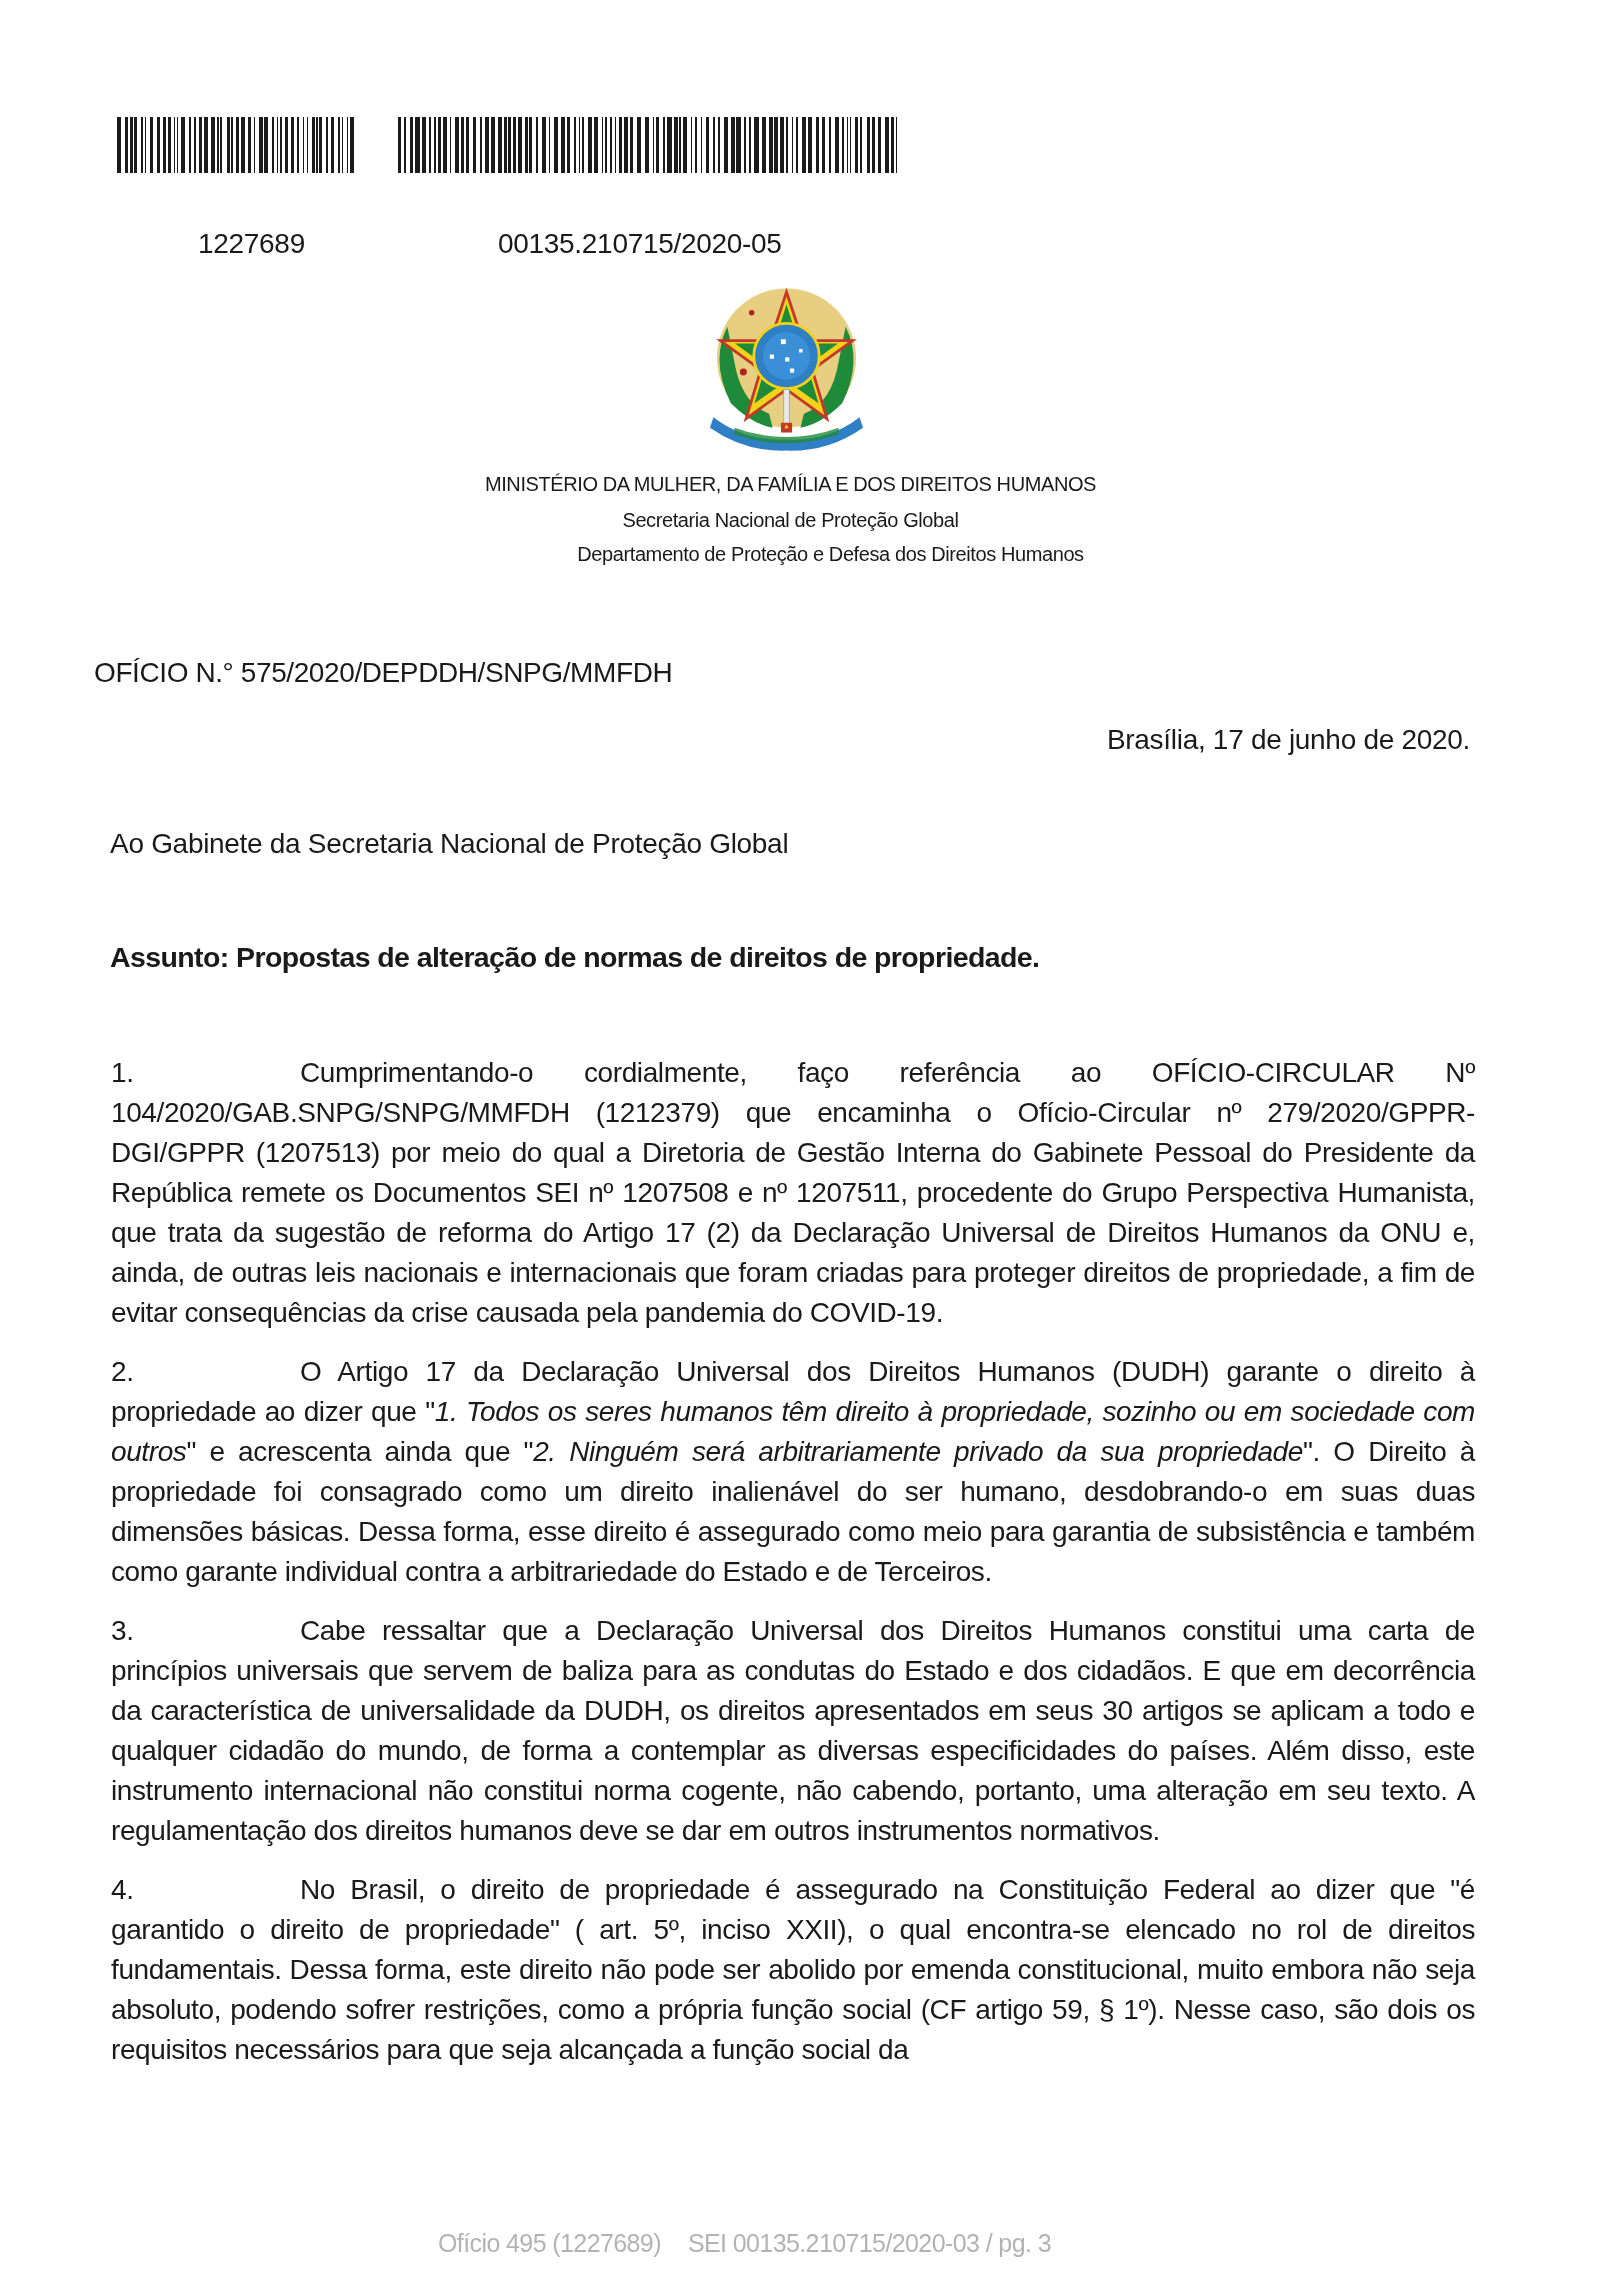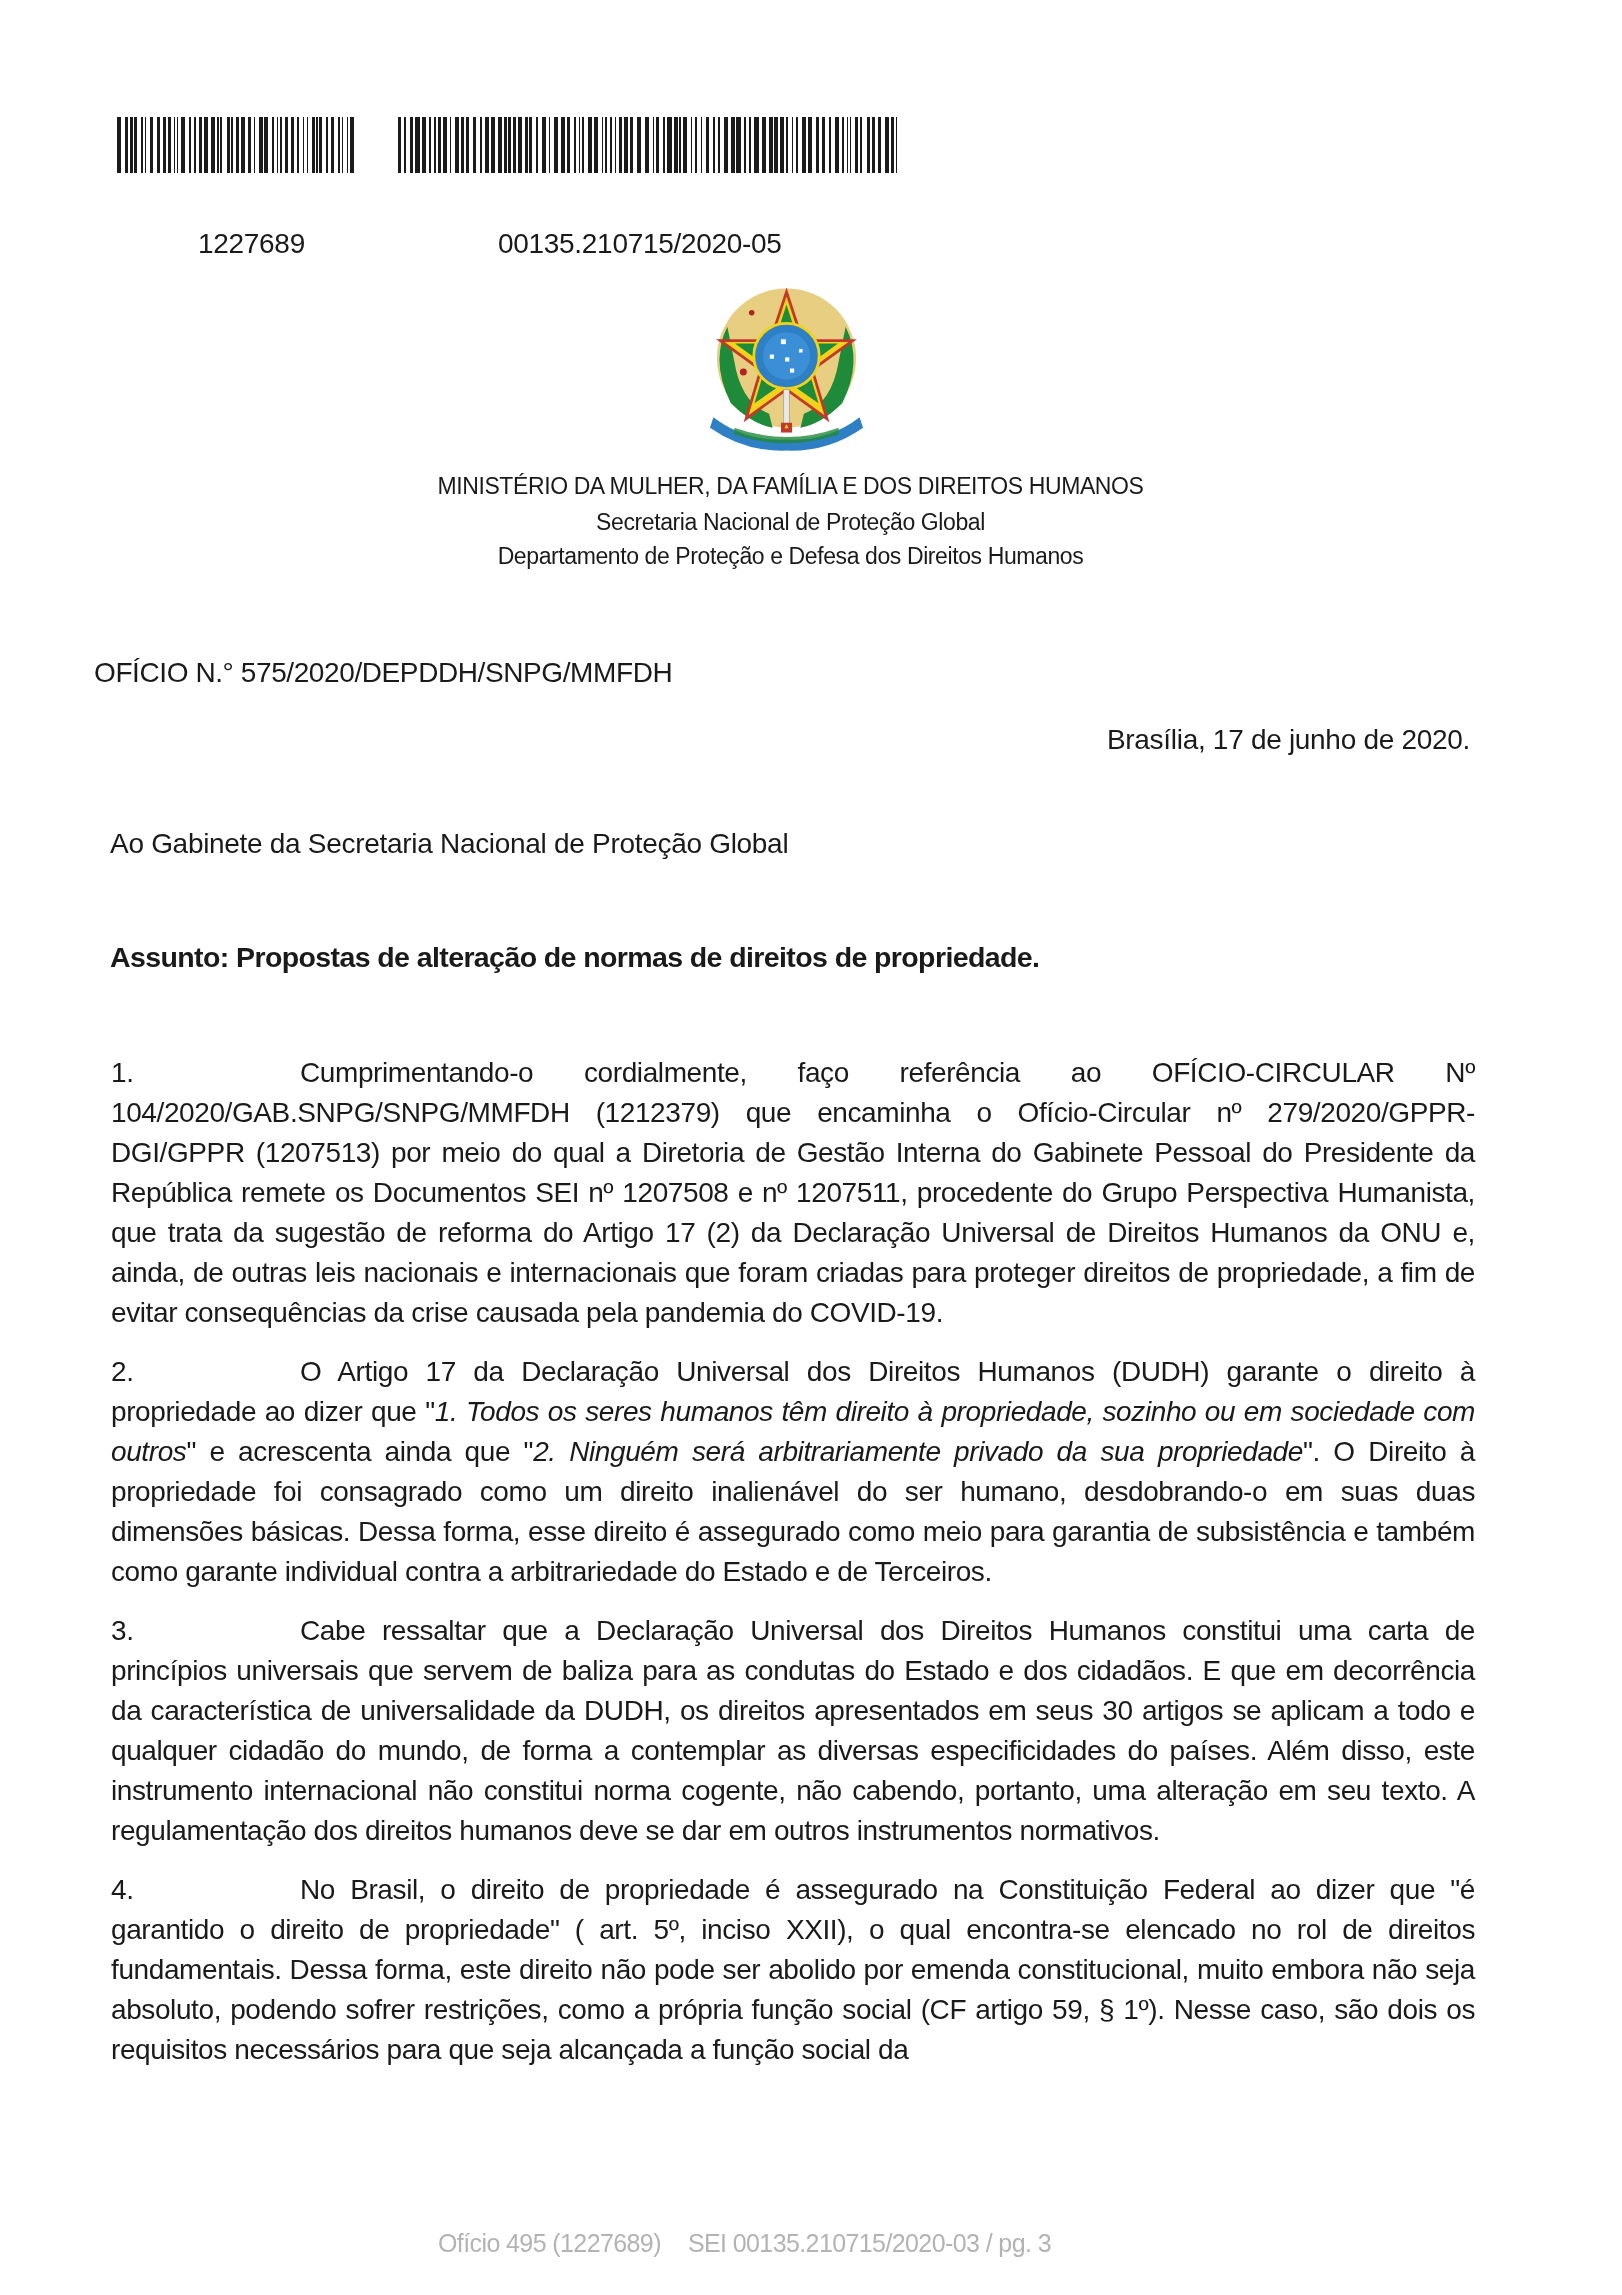--- a/index.html
+++ b/index.html
@@ -3,21 +3,21 @@
 <meta charset="utf-8">
 <style>
   html, body { margin: 0; padding: 0; background: #ffffff; }
   body { width: 1623px; height: 2295px; position: relative; overflow: hidden;
          font-family: "Liberation Sans", "DejaVu Sans", sans-serif; color: #1a1a1a; }
   .barcode { position: absolute; top: 117px; height: 56px; display: flex; align-items: stretch; }
   .barcode span { display: block; height: 100%; background: #1b1b1b; }
   .barcode span.gap { background: transparent; }
   .docnum { position: absolute; top: 228px; font-size: 28px; letter-spacing: -0.3px; color: #1a1a1a; }
   .crest { position: absolute; left: 703px; top: 285px; width: 167px; height: 167px; }
-  .ministry { position: absolute; left: 0; width: 1581px; text-align: center; font-size: 23px; letter-spacing: -0.4px; }
+  .ministry { position: absolute; left: 0; width: 1581px; text-align: center; font-size: 20px; letter-spacing: -0.4px; }
   .ofic { position: absolute; left: 94px; top: 657px; font-size: 28px; letter-spacing: -0.4px; }
   .date { position: absolute; right: 153px; top: 724px; font-size: 28px; letter-spacing: -0.3px; }
   .to { position: absolute; left: 110px; top: 828px; font-size: 28px; letter-spacing: -0.3px; }
   .subject { position: absolute; left: 110px; top: 941px; font-size: 28.5px; font-weight: bold; letter-spacing: -0.6px; }
   .body { position: absolute; left: 111px; width: 1364px; top: 1053px; font-size: 28px; line-height: 40px; letter-spacing: -0.4px; }
   .para { text-align: justify; margin: 0 0 19px 0; }
   .para .num { display: inline-block; width: 189px; }
   .para em { font-style: italic; }
   .footer { position: absolute; top: 2229px; left: 438px; font-size: 25px; color: #b3b3b3; letter-spacing: -0.6px; white-space: pre; }
   .footer span + span { margin-left: 27px; }
@@ -323,21 +323,21 @@
     <rect x="112" y="198" width="16" height="14" fill="#c0392b"></rect>
     <polygon points="120,200 123,206 117,206" fill="#f2d21b"></polygon>
 
     <path d="M15 190 Q60 225 120 222 Q180 225 225 190 L230 205 Q180 240 120 238 Q60 240 10 205 Z" fill="#2e7fc4"></path>
     <path d="M45 205 Q120 232 195 205 L195 215 Q120 240 45 215 Z" fill="#1f8a3a" opacity="0.8"></path>
   </svg>
 </div>
 
 <div class="ministry" style="top:473px;">MINISTÉRIO DA MULHER, DA FAMÍLIA E DOS DIREITOS HUMANOS</div>
 <div class="ministry" style="top:509px;">Secretaria Nacional de Proteção Global</div>
-<div class="ministry" style="top:543px;">Departamento de Proteção e Defesa dos Direitos Humanos</div>
+<div class="ministry" style="top:543px;padding-left:40px;">Departamento de Proteção e Defesa dos Direitos Humanos</div>
 
 <div class="ofic">OFÍCIO N.° 575/2020/DEPDDH/SNPG/MMFDH</div>
 <div class="date">Brasília, 17 de junho de 2020.</div>
 <div class="to">Ao Gabinete da Secretaria Nacional de Proteção Global</div>
 <div class="subject">Assunto: Propostas de alteração de normas de direitos de propriedade.</div>
 
 <div class="body" id="body">
   <p class="para"><span class="num">1.</span><span class="segs"><span>Cumprimentando-o cordialmente, faço referência ao OFÍCIO-CIRCULAR Nº 104/2020/GAB.SNPG/SNPG/MMFDH (1212379) que encaminha o Ofício-Circular nº 279/2020/GPPR-DGI/GPPR (1207513) por meio do qual a Diretoria de Gestão Interna do Gabinete Pessoal do Presidente da República remete os Documentos SEI nº 1207508 e nº 1207511, procedente do Grupo Perspectiva Humanista, que trata da sugestão de reforma do Artigo 17 (2) da Declaração Universal de Direitos Humanos da ONU e, ainda, de outras leis nacionais e internacionais que foram criadas para proteger direitos de propriedade, a fim de evitar consequências da crise causada pela pandemia do COVID-19.</span></span></p>
   <p class="para"><span class="num">2.</span><span class="segs"><span>O Artigo 17 da Declaração Universal dos Direitos Humanos (DUDH) garante o direito à propriedade ao dizer que "</span><em>1. Todos os seres humanos têm direito à propriedade, sozinho ou em sociedade com outros</em><span>" e acrescenta ainda que "</span><em>2. Ninguém será arbitrariamente privado da sua propriedade</em><span>".  O Direito à propriedade foi consagrado como um direito inalienável do ser humano, desdobrando-o em suas duas dimensões básicas. Dessa forma, esse direito é assegurado como meio para garantia de subsistência e também como garante individual contra a arbitrariedade do Estado e de Terceiros.</span></span></p>
   <p class="para"><span class="num">3.</span><span class="segs"><span>Cabe ressaltar que a Declaração Universal dos Direitos Humanos constitui uma carta de princípios universais que servem de baliza para as condutas do Estado e dos cidadãos. E que em decorrência da característica de universalidade da DUDH, os direitos apresentados em seus 30 artigos se aplicam a todo e qualquer cidadão do mundo, de forma a contemplar as diversas especificidades do países. Além disso, este instrumento internacional não constitui norma cogente, não cabendo, portanto, uma alteração em seu texto. A regulamentação dos direitos humanos deve se dar em outros instrumentos normativos.</span></span></p>

